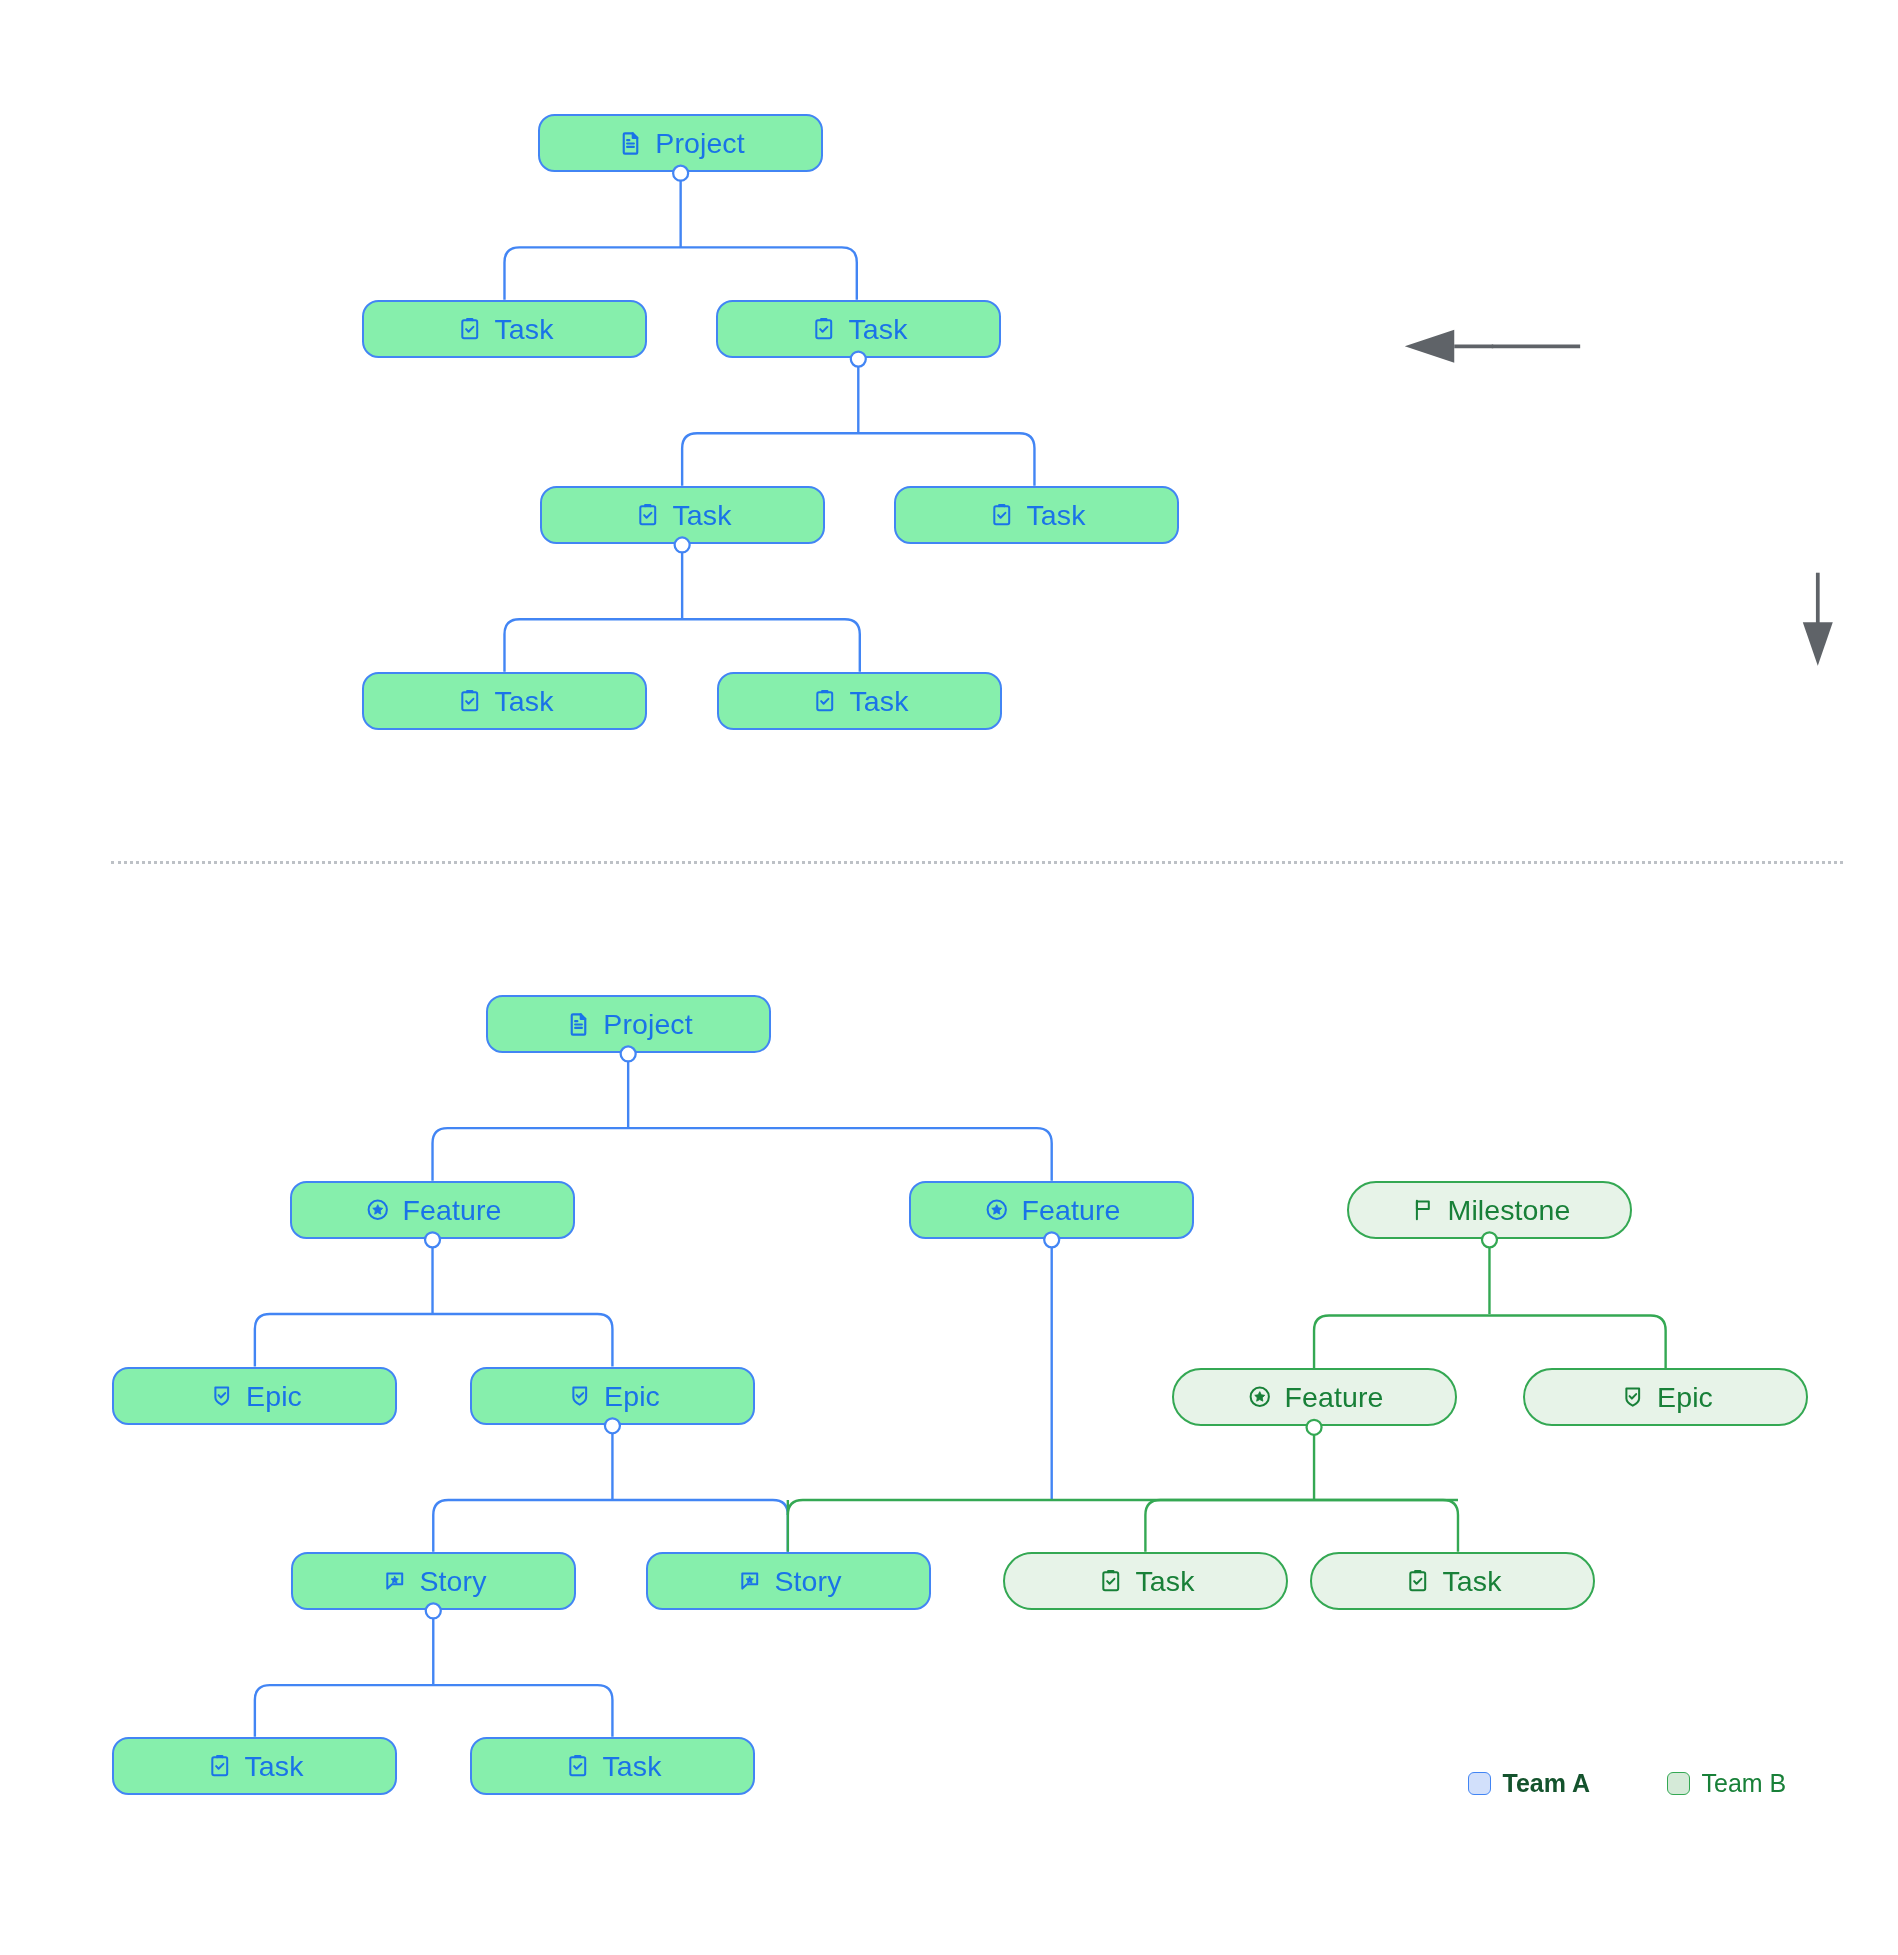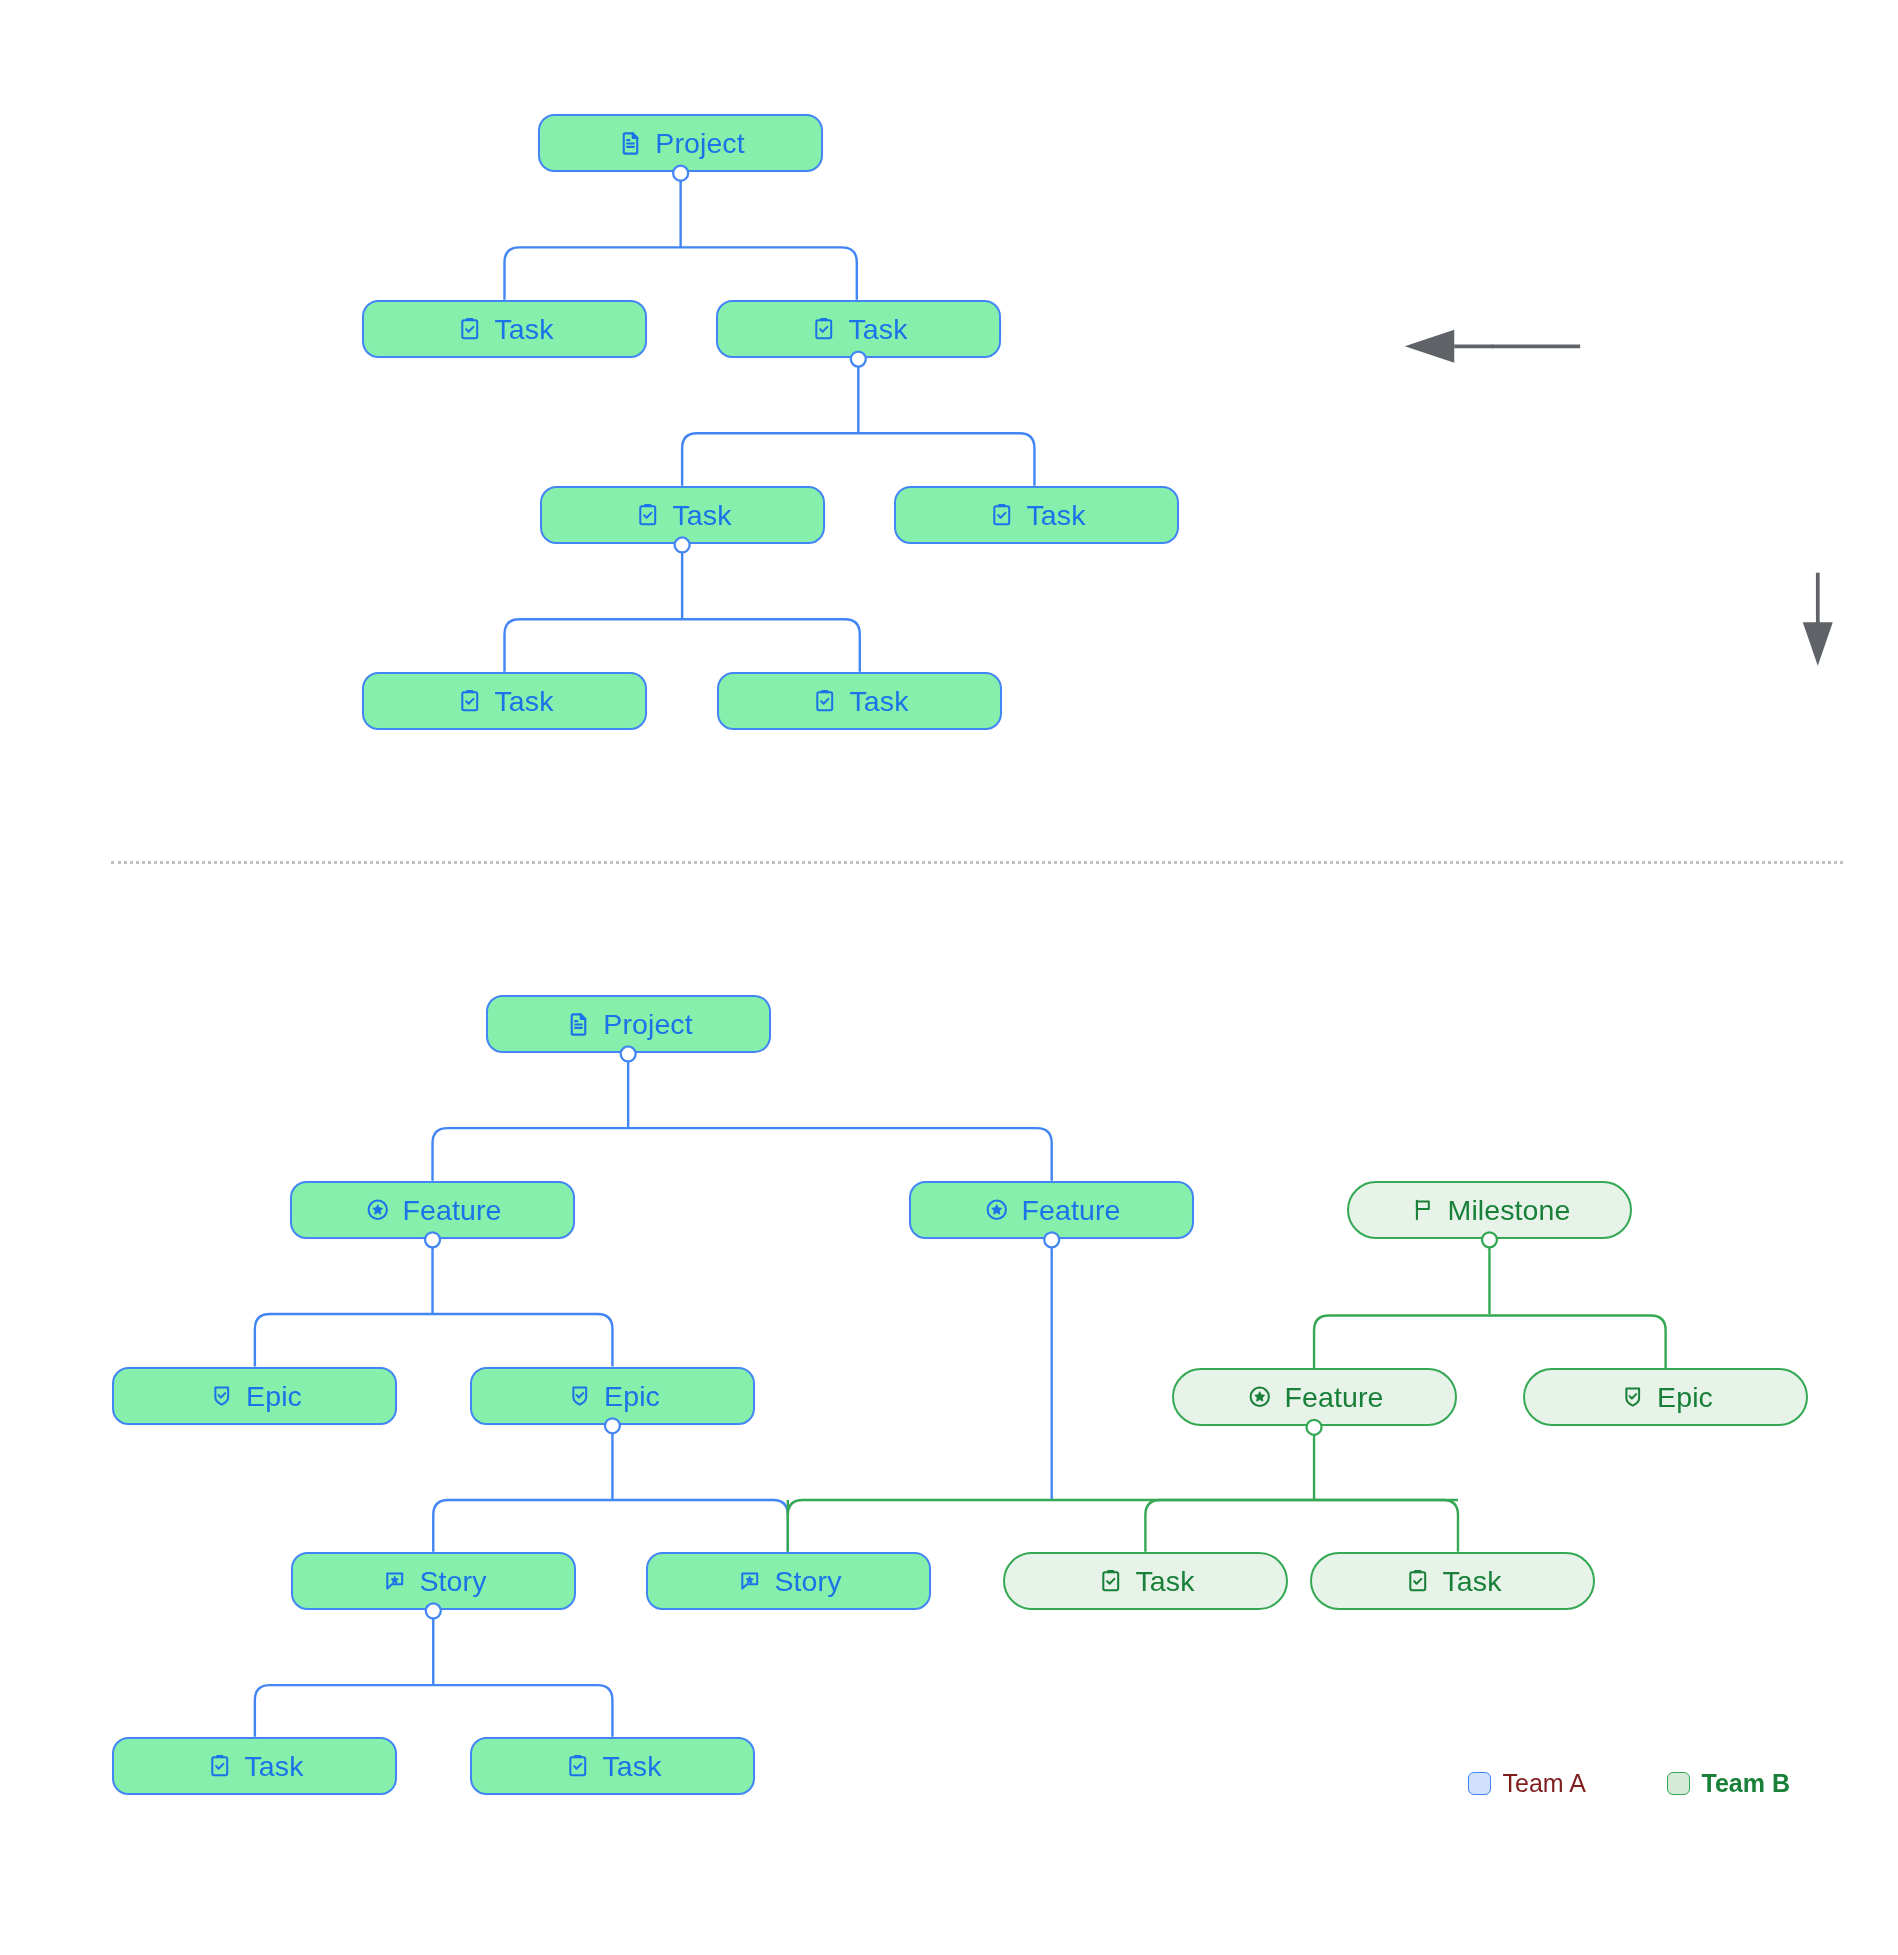--- a/index.html
+++ b/index.html
@@ -82,22 +82,22 @@
     height: 22.5px;
     border-radius: 6px;
     box-sizing: border-box;
     border: 1.5px solid #4285f4;
     background: #d2e0fb;
   }
   .legend.teamB .swatch {
     border-color: #34a853;
     background: #d5ead8;
   }
-  .legend.teamA .lbl { color: #7f1d1d; }
-  .legend.teamB .lbl { color: #188038; font-weight: bold; }
+  .legend.teamA .lbl { color: #14532d; font-weight: bold; }
+  .legend.teamB .lbl { color: #188038; }
 
   .divider {
     position: absolute;
     height: 0;
     border-top: 3px dotted #bdc1c6;
   }
 </style>
 </head>
 <body>
 

